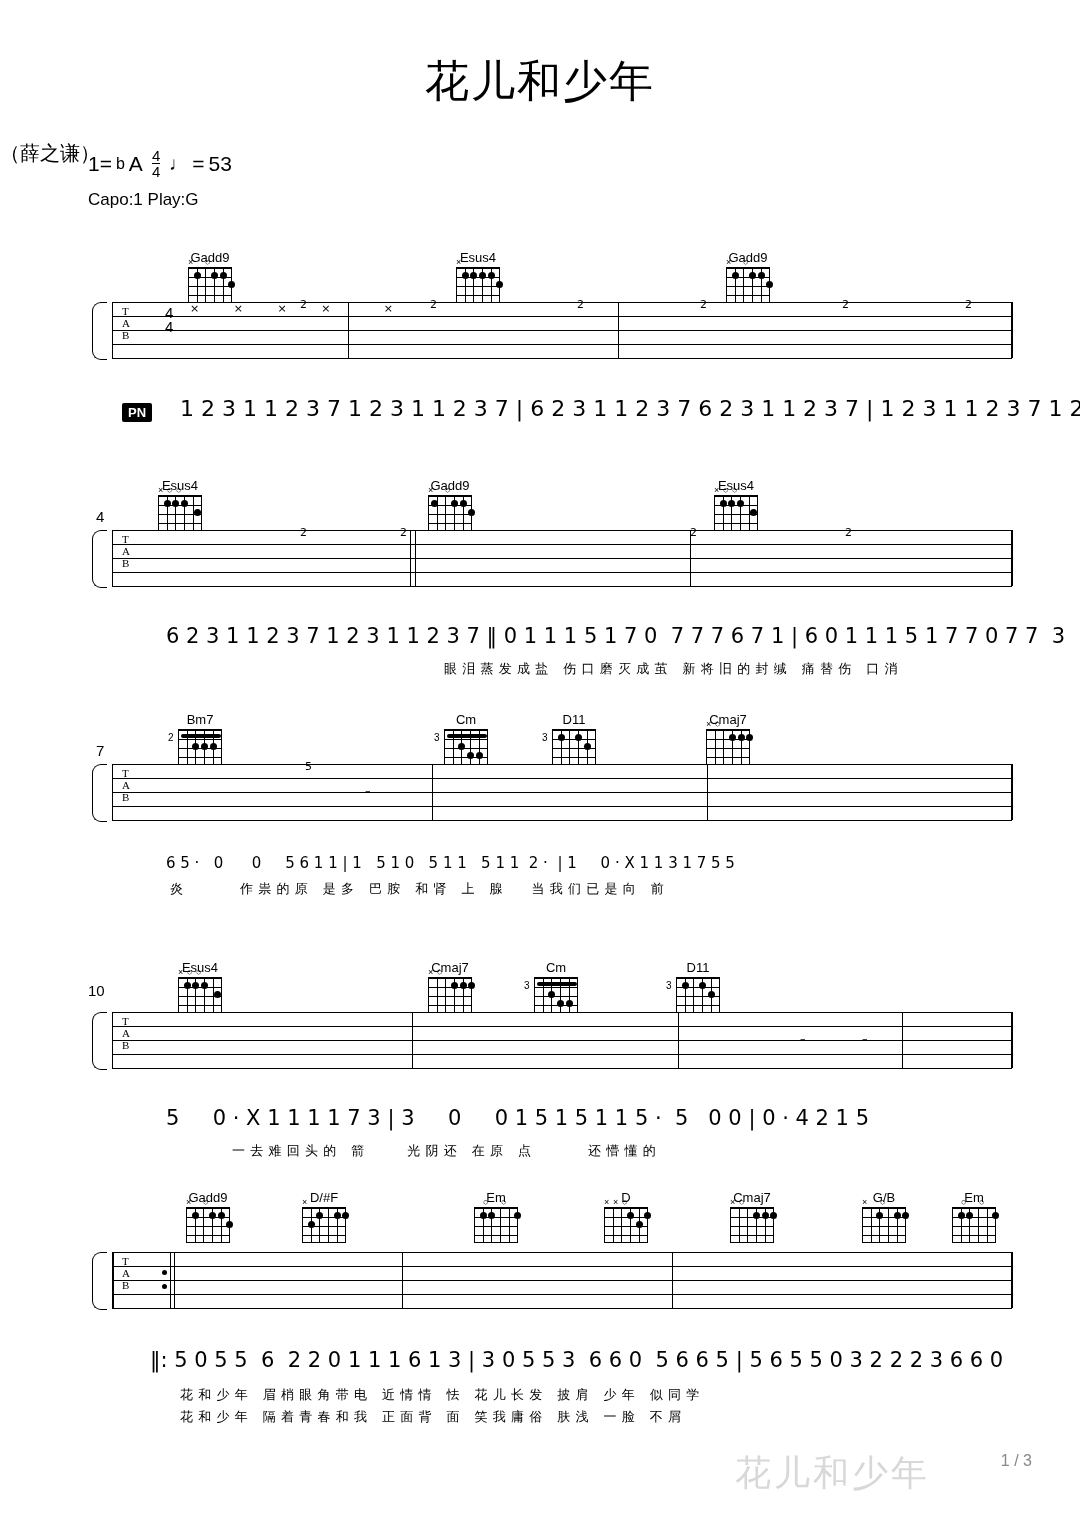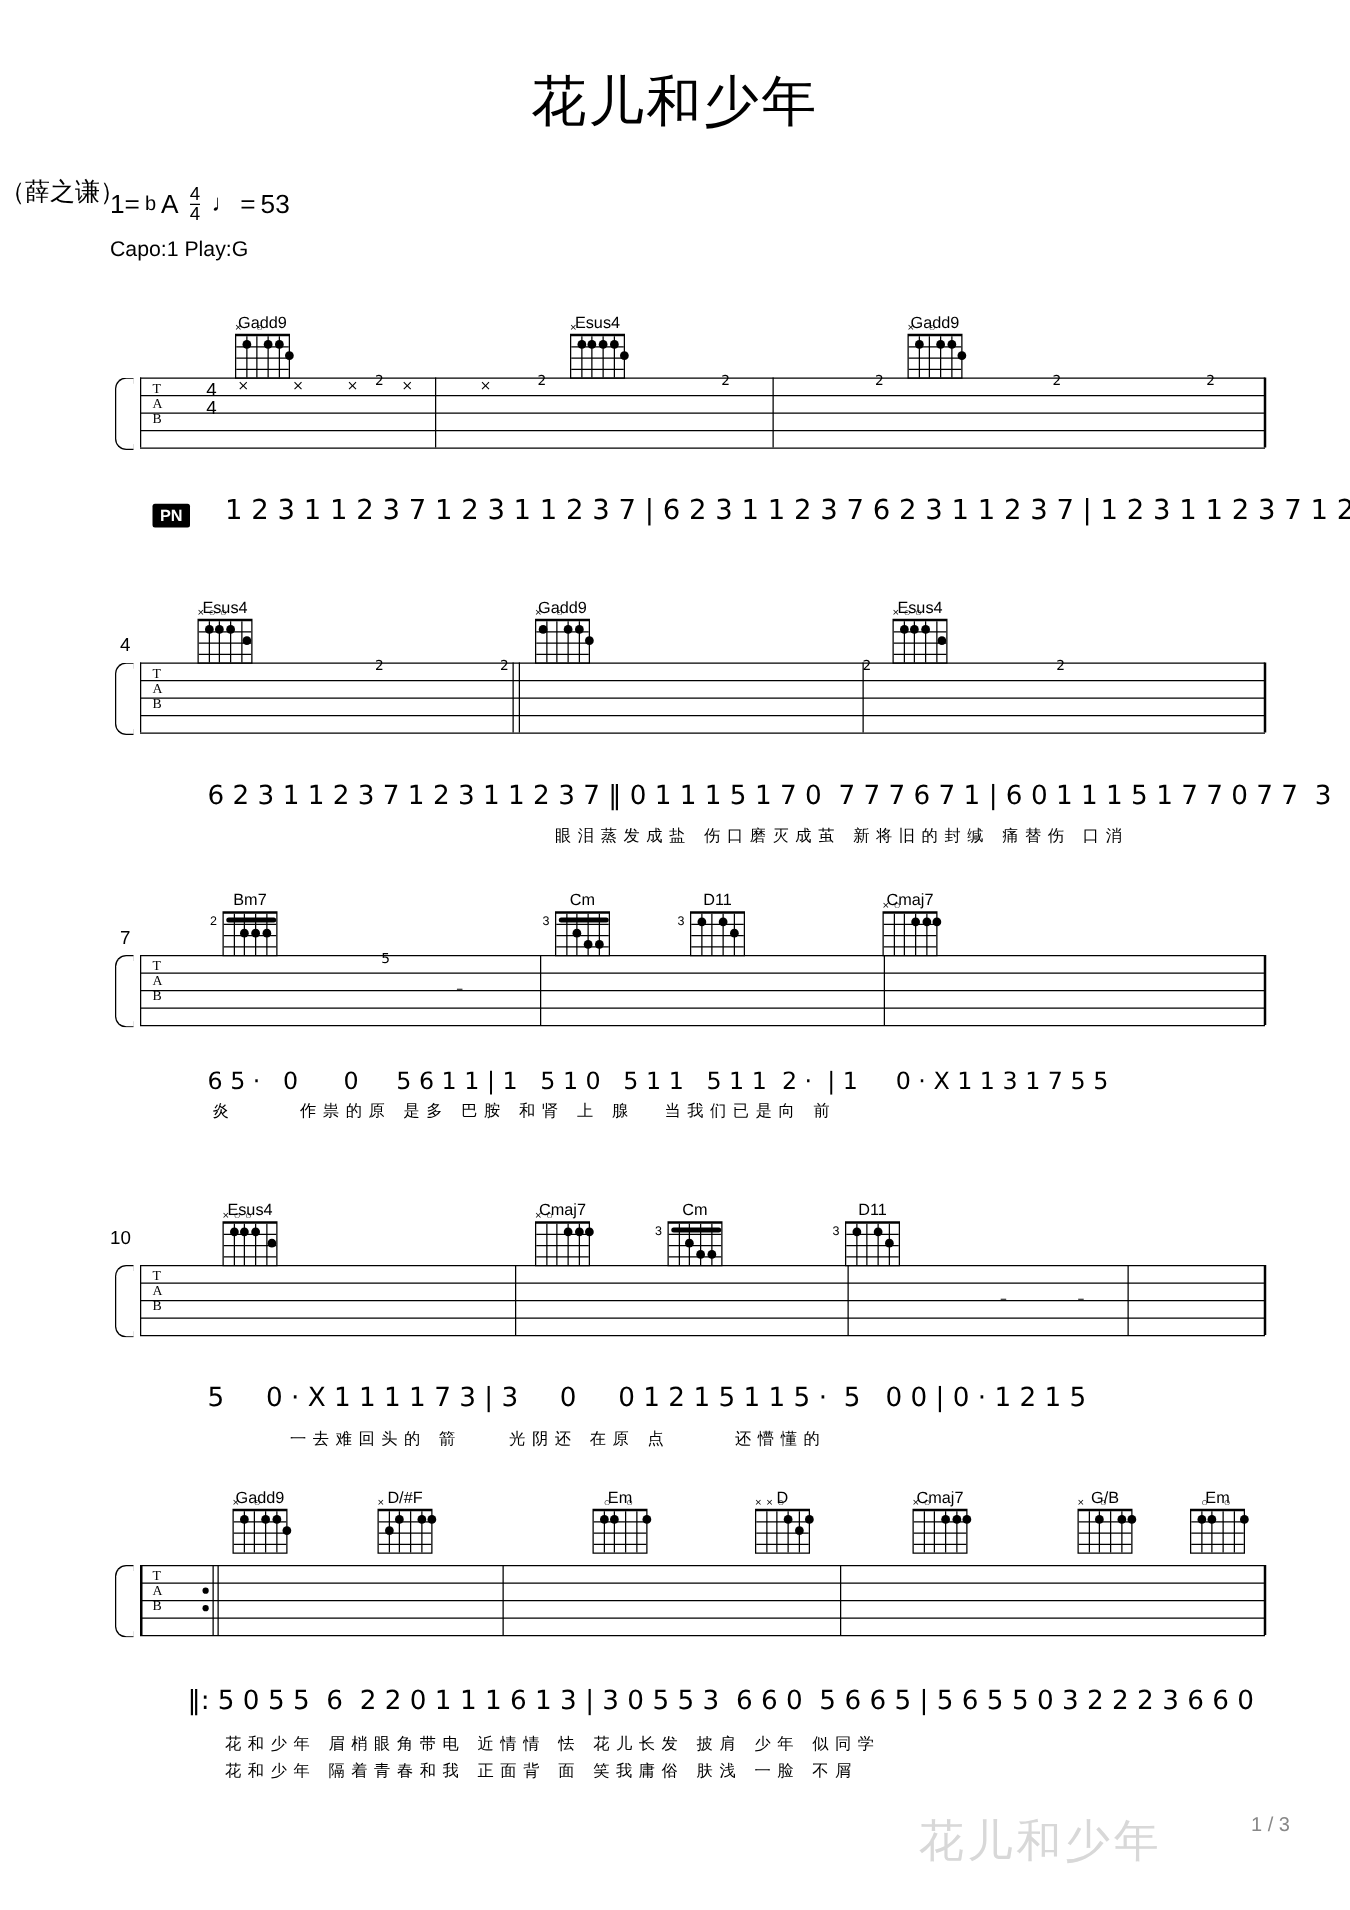--- a/index.html
+++ b/index.html
@@ -325,21 +325,21 @@
         <div class="line" style="top:56px"></div>
       <div class="vbar" style="left:0;top:0;height:56px"></div>
       <div class="vbar" style="left:320px;top:0;height:56px"></div>
       <div class="vbar" style="left:595px;top:0;height:56px"></div>
       <div class="vbar thick" style="left:899px;top:0;height:56px"></div>
     </div>
     <div class="tabtext" style="left:122px;top:55px;">T<br>A<br>B</div>
     <div class="strum" style="left:305px;top:48px;font-size:11px;">5</div>
     <div class="strum" style="left:365px;top:72px;font-size:11px;">–</div>
 
-    <div class="jp" style="left:166px;top:142px;font-size:19px;">6 5 ·   0      0     5 6 1 1 | 1   5 1 0   5 1 1   5 1 1  2 ·  | 1     0 · X 1 1 3 1 7 5 5</div>
+    <div class="jp" style="left:166px;top:142px;font-size:15px;">6 5 ·   0      0     5 6 1 1 | 1   5 1 0   5 1 1   5 1 1  2 ·  | 1     0 · X 1 1 3 1 7 5 5</div>
     <div class="lyr" style="left:170px;top:168px;letter-spacing:1px;">炎　　　　作 祟 的 原　是 多　巴 胺　和 肾　上　腺　　当 我 们 已 是 向　前</div>
   </div>
 
   <div class="system" style="top:960px;height:200px;">
     <div class="barnum" style="top:22px;left:88px;">10</div>
 
     <div class="chordbox" style="left:178px;top:0px;">
       <div class="cname">Esus4</div>
       <div class="grid">
         <div class="v" style="left:8px"></div>
@@ -419,21 +419,21 @@
       <div class="vbar" style="left:0;top:0;height:56px"></div>
       <div class="vbar" style="left:300px;top:0;height:56px"></div>
       <div class="vbar" style="left:566px;top:0;height:56px"></div>
       <div class="vbar" style="left:790px;top:0;height:56px"></div>
       <div class="vbar thick" style="left:899px;top:0;height:56px"></div>
     </div>
     <div class="tabtext" style="left:122px;top:55px;">T<br>A<br>B</div>
     <div class="strum" style="left:800px;top:72px;font-size:11px;">–</div>
     <div class="strum" style="left:862px;top:72px;font-size:11px;">–</div>
 
-    <div class="jp" style="left:166px;top:146px;font-size:21px;">5     0 · X 1 1 1 1 7 3 | 3     0     0 1 2 1 5 1 1 5 ·  5   0 0 | 0 · 1 2 1 5</div>
+    <div class="jp" style="left:166px;top:146px;font-size:21px;">5     0 · X 1 1 1 1 7 3 | 3     0     0 1 5 1 5 1 1 5 ·  5   0 0 | 0 · 4 2 1 5</div>
     <div class="lyr" style="left:232px;top:182px;letter-spacing:1px;">一 去 难 回 头 的　箭　　　光 阴 还　在 原　点　　　　还 懵 懂 的</div>
   </div>
 
   <div class="system" style="top:1190px;height:260px;">
 
     <div class="chordbox" style="left:186px;top:0px;">
       <div class="cname">Gadd9</div>
       <div class="grid">
         <div class="v" style="left:8px"></div>
           <div class="v" style="left:16px"></div>

